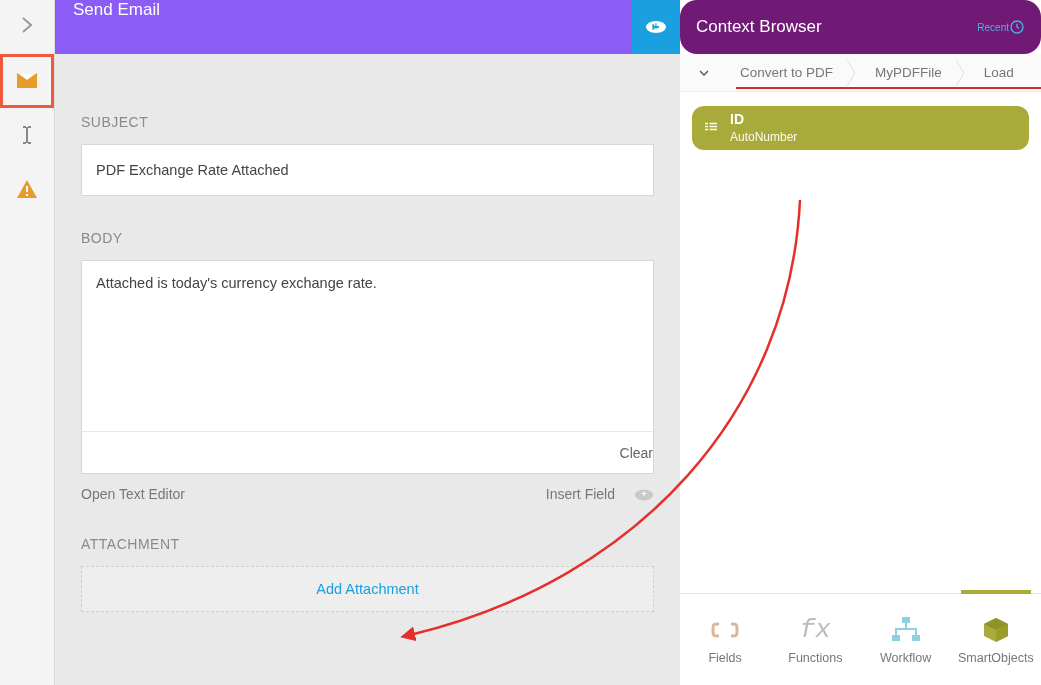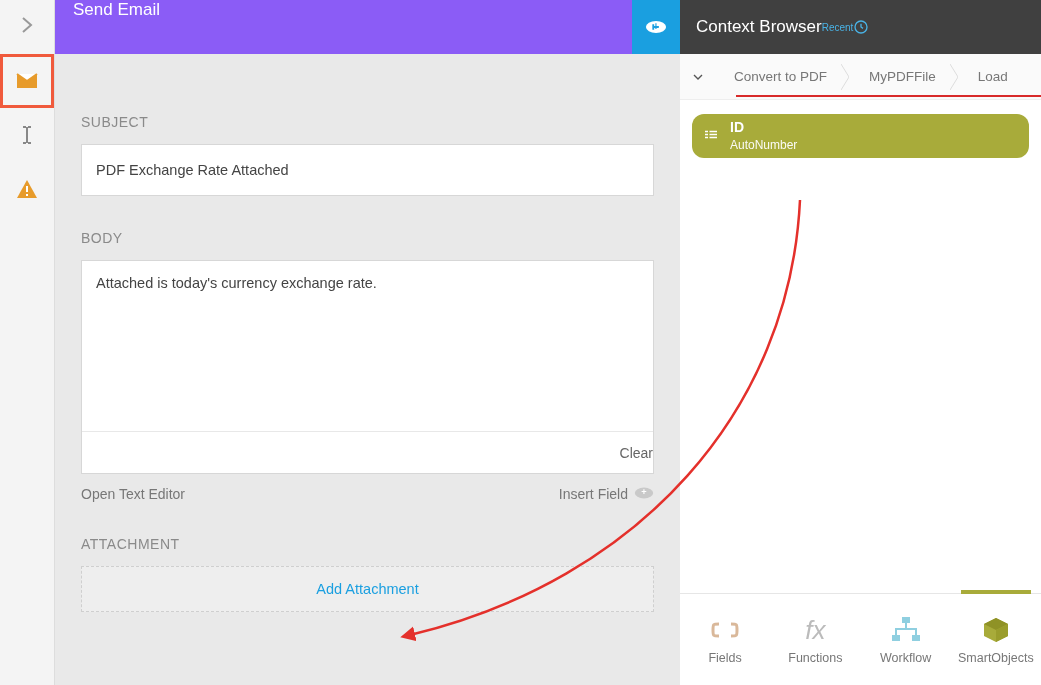--- a/index.html
+++ b/index.html
@@ -19,32 +19,32 @@
   .expand-btn svg { width: 22px; height: 14px; }
 
   .form-area { padding: 20px 26px 0 26px; }
   .section-label { font-size: 14px; letter-spacing: .5px; color: #8a8a8a; margin-top: 34px; margin-bottom: 14px; font-weight: 400; }
   .section-label:first-child { margin-top: 40px; }
   .text-input { width: 100%; height: 52px; border: 1px solid #d7d7d7; background: #fff; padding: 0 14px; font-size: 14.5px; color: #444; }
   .body-box { width: 100%; height: 214px; border: 1px solid #d7d7d7; background: #fff; position: relative; }
   .body-text { padding: 14px; color: #444; font-size: 14.5px; }
   .clear-row { position: absolute; bottom: 0; left: 0; right: 0; height: 42px; border-top: 1px solid #e8e8e8; display: flex; justify-content: flex-end; align-items: center; padding: 0 0; color: #666; }
   .under-row { display: flex; justify-content: space-between; margin-top: 12px; color: #777; font-size: 14px; }
-  .insert-field { display: flex; align-items: flex-start; gap: 6px; }
+  .insert-field { display: flex; align-items: flex-end; gap: 19px; }
   .insert-field svg { width: 20px; height: 14px; }
 
   .attach-box { margin-top: 14px; height: 46px; border: 1px dashed #cfcfcf; background: #eee; display: flex; align-items: center; justify-content: center; color: #1a9fe0; font-size: 14.5px; cursor: pointer; }
 
   
   .ctx { position: absolute; left: 680px; top: 0; width: 361px; height: 685px; background: #fff; }
-  .ctx-header { height: 54px; background: #404040; color: #fff; display: flex; align-items: center; padding: 0 16px; font-size: 17px; }
+  .ctx-header { height: 54px; background: #701a75; color: #fff; display: flex; align-items: center; justify-content: space-between; padding: 0 16px; font-size: 17px; border-radius: 17px; }
   .recent { display: flex; align-items: center; color: #49b3e6; font-size: 10px; }
   .recent svg { width: 16px; height: 16px; }
 
-  .crumb-bar { height: 46px; display: flex; align-items: center; padding-left: 2px; background: #fafafa; border-bottom: 1px solid #eee; position: relative; }
+  .crumb-bar { height: 38px; display: flex; align-items: center; padding-left: 8px; background: #fafafa; border-bottom: 1px solid #eee; position: relative; }
   .crumb-chev { width: 32px; height: 24px; display: flex; align-items: center; justify-content: center; color: #555; }
   .crumb { position: relative; padding: 0 14px 0 20px; height: 26px; line-height: 26px; color: #777; font-size: 13.5px; background: transparent; }
   .crumb-underline { position: absolute; left: 56px; right: 0; bottom: 2px; height: 2px; background: #d82a2a; }
 
   .ctx-body { padding: 14px 12px; }
   .field-row { display: flex; align-items: center; height: 44px; border-radius: 12px; margin-bottom: 8px; padding: 0 10px; gap: 10px; }
   .field-row.olive { background: #a8ab3a; color: #fff; }
   .field-row.olive-dark { background: #9a9d2c; color: #fff; outline: 2px solid #d82a2a; outline-offset: -1px; }
   .field-row .txt strong { font-weight: 600; font-size: 14px; display: block; line-height: 1.1; }
   .field-row .txt span { font-size: 12px; opacity: .95; }
@@ -175,21 +175,21 @@
   </div>
 
   <div class="ctx-tabs">
     <div class="ctx-tab">
       <svg viewBox="0 0 36 30">
           <path d="M6 15c0-6 0-6 6-6M6 15c0 6 0 6 6 6M30 15c0-6 0-6-6-6M30 15c0 6 0 6-6 6" fill="none" stroke="#d9b89a" stroke-width="3"></path>
         </svg>
       <span>Fields</span>
     </div>
     <div class="ctx-tab">
-      <div class="ic" style="font-style:italic;font-family:Liberation Sans, sans-serif;font-size:26px;color:#bbb;line-height:30px;text-align:center">fx</div>
+      <div class="ic" style="font-style:italic;font-family:Liberation Mono, monospace;font-size:26px;color:#bbb;line-height:30px;text-align:center">fx</div>
       <span>Functions</span>
     </div>
     <div class="ctx-tab">
       <svg viewBox="0 0 36 30">
           <rect x="14" y="2" width="8" height="6" fill="#8fcfe0"></rect>
           <rect x="4" y="20" width="8" height="6" fill="#8fcfe0"></rect>
           <rect x="24" y="20" width="8" height="6" fill="#8fcfe0"></rect>
           <path d="M18 8v6M18 14H8v6M18 14h10v6" fill="none" stroke="#8fcfe0" stroke-width="2"></path>
         </svg>
       <span>Workflow</span>

